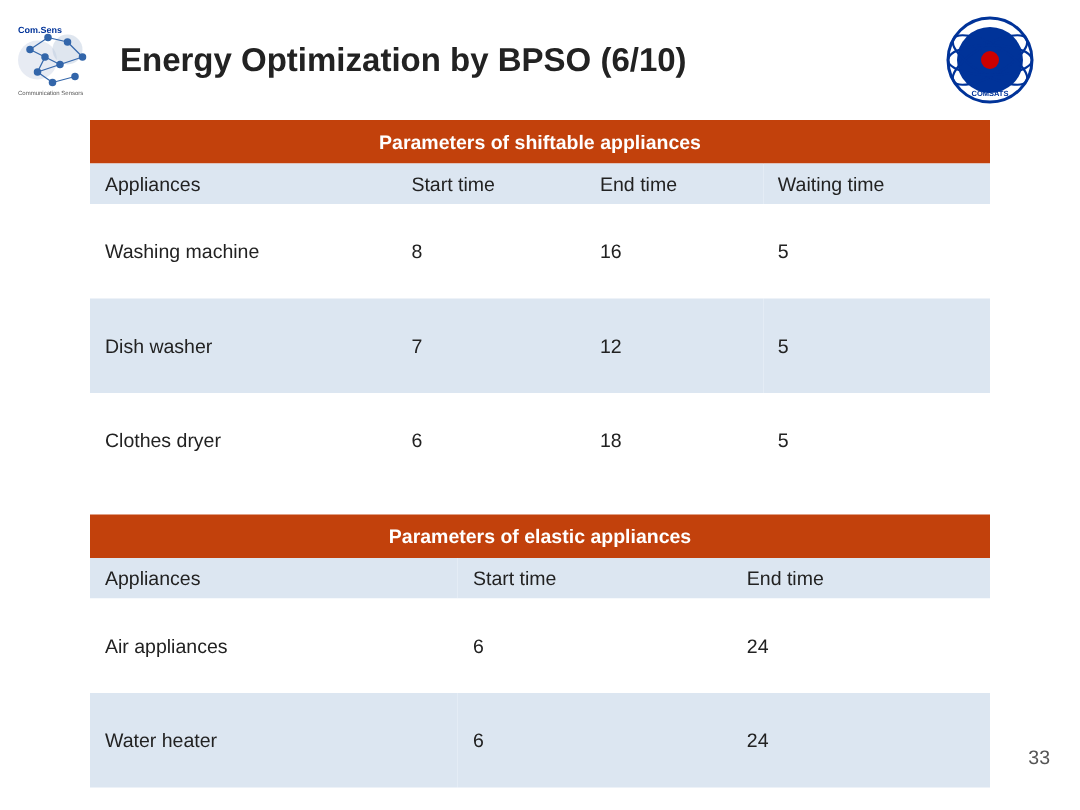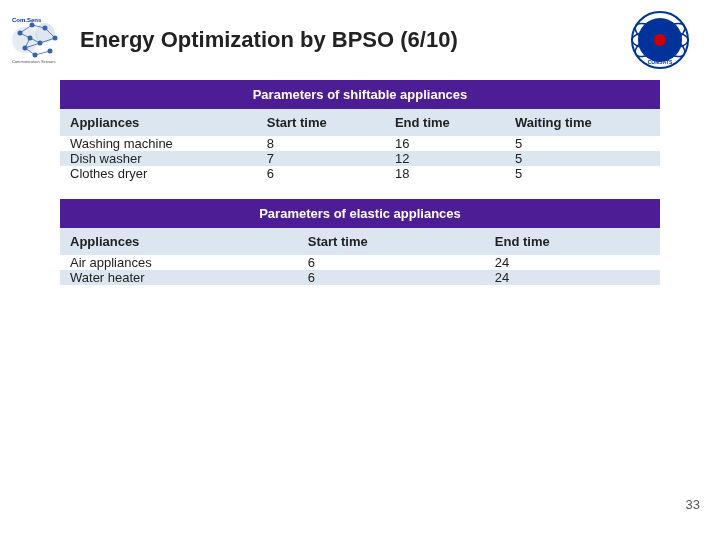--- a/index.html
+++ b/index.html
@@ -43,49 +43,49 @@
     
     .content {
       padding: 5px 60px 10px 60px;
     }
 
     
     .table-container {
       margin-bottom: 18px;
     }
     .table-title {
-      background-color: #4c1d95;
+      background-color: #c2410c;
       color: white;
       text-align: center;
       padding: 7px 24px;
       font-size: 13px;
       font-weight: bold;
     }
     table {
       width: 100%;
       border-collapse: collapse;
     }
     thead tr {
       background-color: #dce6f1;
     }
     thead th {
       text-align: left;
       padding: 6px 10px;
-      font-weight: bold;
+      font-weight: normal;
       font-size: 13px;
       color: #222;
     }
     tbody tr:nth-child(odd) {
       background-color: #ffffff;
     }
     tbody tr:nth-child(even) {
       background-color: #dce6f1;
     }
     tbody td {
-      padding: 0 10px;
+      padding: 24px 10px;
       font-size: 13px;
       color: #222;
     }
 
     
     .page-number {
       position: absolute;
       bottom: 28px;
       right: 20px;
       font-size: 13px;

